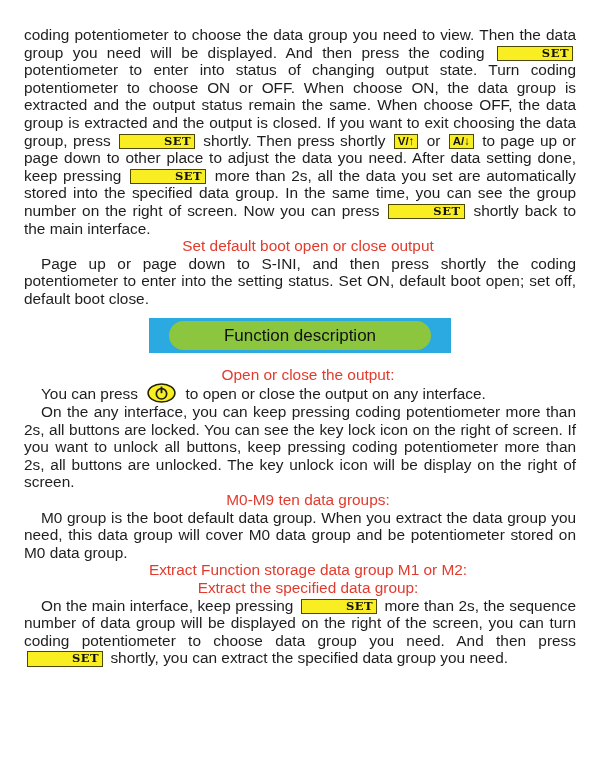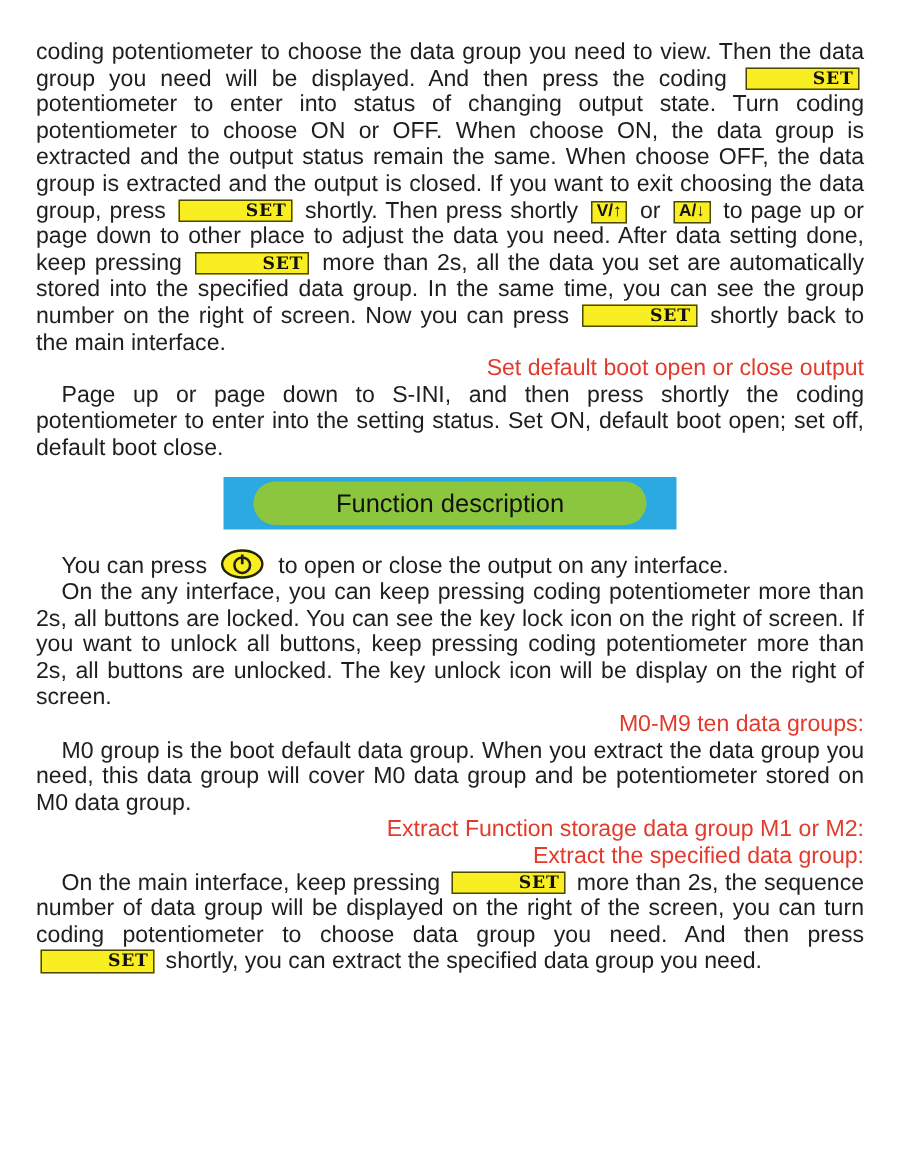--- a/index.html
+++ b/index.html
@@ -25,21 +25,21 @@
   }
   .para {
     margin: 0;
   }
   .para.indent {
     text-indent: 17px;
   }
   .heading {
     margin: 0 0 0 16px;
     color: #e23b2d;
-    text-align: right;
+    text-align: center;
   }
   .badge {
     display: inline-block;
     background: #f9ee21;
     border: 1px solid #4d4a00;
     padding: 0 3px;
     font-weight: bold;
     color: #111111;
     line-height: 13.5px;
     vertical-align: 1px;
@@ -85,20 +85,21 @@
   }
 </style>
 </head>
 <body>
 
 <div id="doc">
     <p class="para">coding potentiometer to choose the data group you need to view. Then the data group you need will be displayed. And then press the coding <span class="badge badge-set">SET</span> potentiometer to enter into status of changing output state. Turn coding potentiometer to choose ON or OFF. When choose ON, the data group is extracted and the output status remain the same. When choose OFF, the data group is extracted and the output is closed. If you want to exit choosing the data group, press <span class="badge badge-set">SET</span> shortly. Then press shortly <span class="badge badge-key">V/↑</span> or <span class="badge badge-key">A/↓</span> to page up or page down to other place to adjust the data you need. After data setting done, keep pressing <span class="badge badge-set">SET</span> more than 2s, all the data you set are automatically stored into the specified data group. In the same time, you can see the group number on the right of screen. Now you can press <span class="badge badge-set">SET</span> shortly back to the main interface.</p>
     <div class="heading">Set default boot open or close output</div>
     <p class="para indent">Page up or page down to S-INI, and then press shortly the coding potentiometer to enter into the setting status. Set ON, default boot open; set off, default boot close.</p>
     <div class="banner-row"><div class="banner-blue"><div class="banner-pill">Function description</div></div></div>
+    <div class="heading">Open or close the output:</div>
     <p class="para indent">You can press <span class="power-icon"><svg width="29" height="20" viewBox="0 0 29 20">
           <ellipse cx="14.5" cy="10" rx="13.4" ry="9" fill="#f9ee21" stroke="#222200" stroke-width="1.6"></ellipse>
           <circle cx="14.5" cy="10.8" r="5.2" fill="none" stroke="#1e1e1e" stroke-width="1.7"></circle>
           <line x1="14.5" y1="3.6" x2="14.5" y2="10.2" stroke="#1e1e1e" stroke-width="1.8"></line>
         </svg></span> to open or close the output on any interface.</p>
     <p class="para indent">On the any interface, you can keep pressing coding potentiometer more than 2s, all buttons are locked. You can see the key lock icon on the right of screen. If you want to unlock all buttons, keep pressing coding potentiometer more than 2s, all buttons are unlocked. The key unlock icon will be display on the right of screen.</p>
     <div class="heading">M0-M9 ten data groups:</div>
     <p class="para indent">M0 group is the boot default data group. When you extract the data group you need, this data group will cover M0 data group and be potentiometer stored on M0 data group.</p>
     <div class="heading">Extract Function storage data group M1 or M2:</div>
     <div class="heading">Extract the specified data group:</div>

